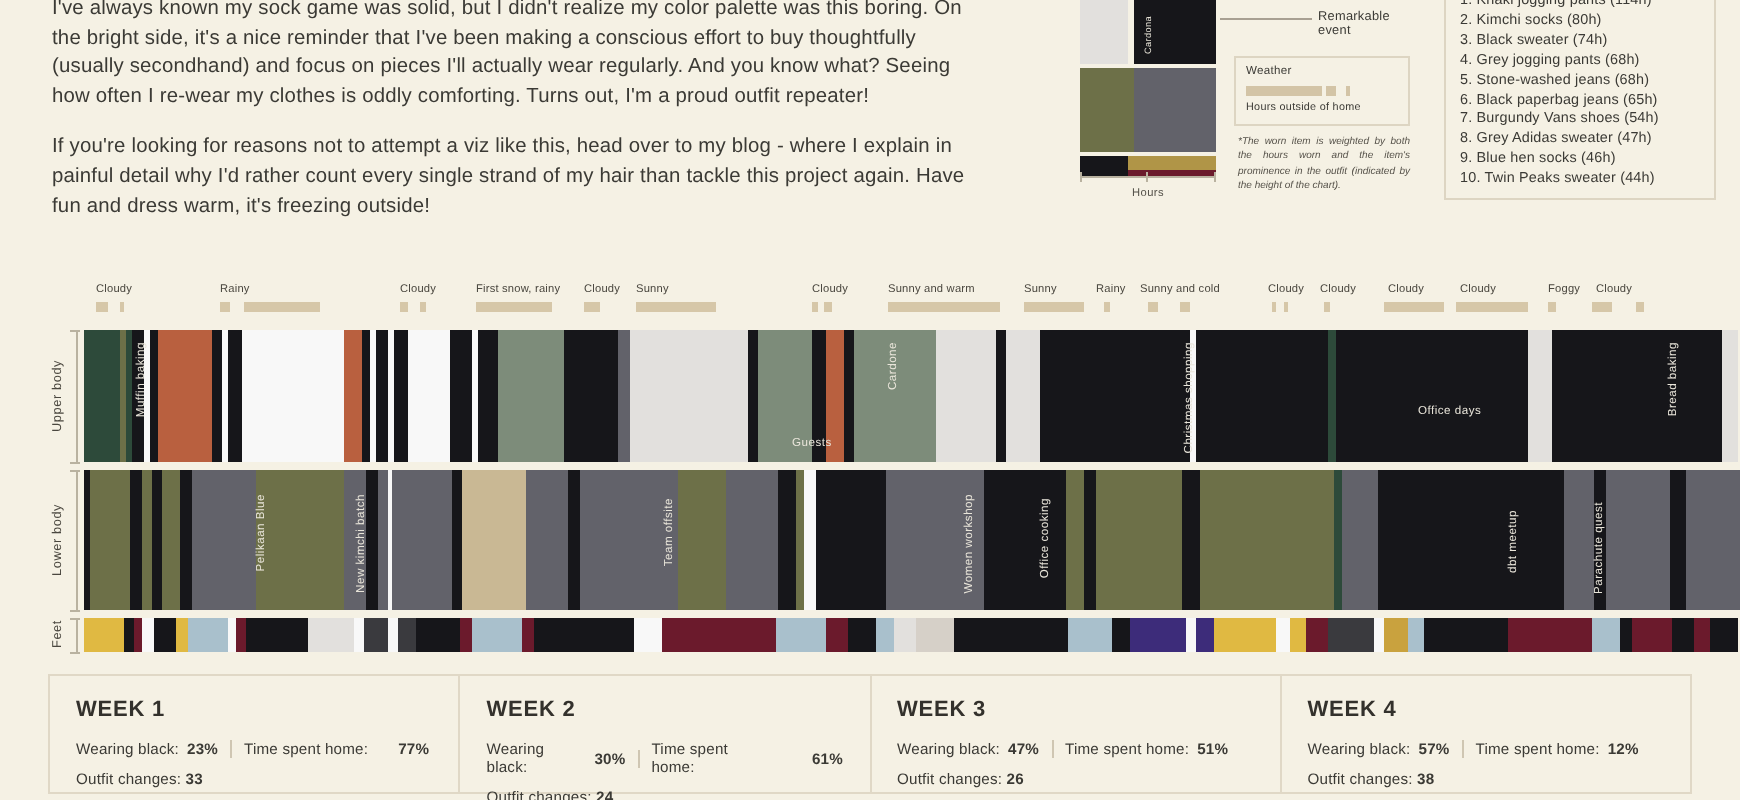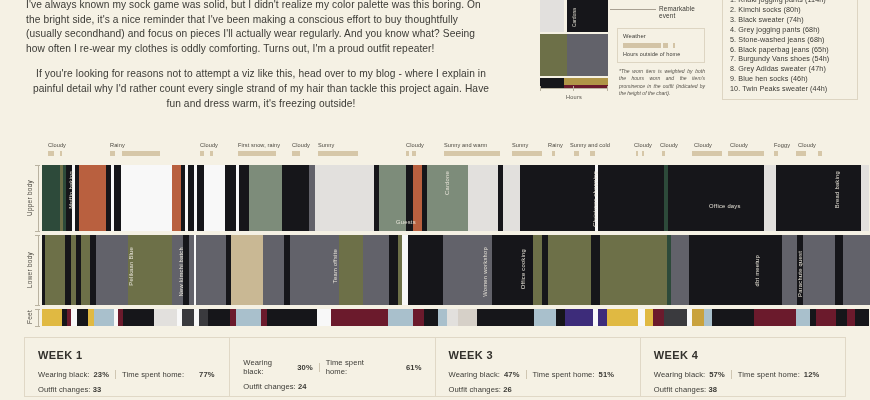--- a/index.html
+++ b/index.html
@@ -10,21 +10,21 @@
     overflow: hidden;
   }
   #root { position: relative; width: 870px; height: 400px; }
 
   
   .intro {
     position: absolute; left: 26px; top: -2px; width: 470px;
     font-size: 10.2px; line-height: 14.6px; color: #3b3a35;
     letter-spacing: .1px;
   }
-  .intro p + p { margin-top: 11px; text-align: center; }
+  .intro p + p { margin-top: 11px; }
 
   
   .legend-example { position: absolute; left: 540px; top: 0px; width: 72px; height: 105px; }
   .ex-stack { position: absolute; left: 0; top: 0; width: 68px; }
   .ex-row { position: relative; width: 100%; display: flex; }
   .ex-cell { height: 100%; }
   .ex-r1 { height: 32px; margin-bottom: 2px; }
   .ex-r2 { height: 42px; margin-bottom: 2px; }
   .ex-r3 { height: 7px; }
   .ex-axis {
@@ -424,20 +424,21 @@
       <span class="wsep"></span>
       <span>Time spent home:</span>
       <span class="wbold" style="margin-left:15px">77%</span>
     </div>
     <div class="wline2">
       <span>Outfit changes:</span>
       <span class="wbold">33</span>
     </div>
   </div>
   <div class="wcard">
+    <div class="wtitle">WEEK 2</div>
     <div class="wline">
       <span>Wearing black:</span>
       <span class="wbold" style="margin-left:4px">30%</span>
       <span class="wsep"></span>
       <span>Time spent home:</span>
       <span class="wbold" style="margin-left:20px">61%</span>
     </div>
     <div class="wline2">
       <span>Outfit changes:</span>
       <span class="wbold">24</span>

